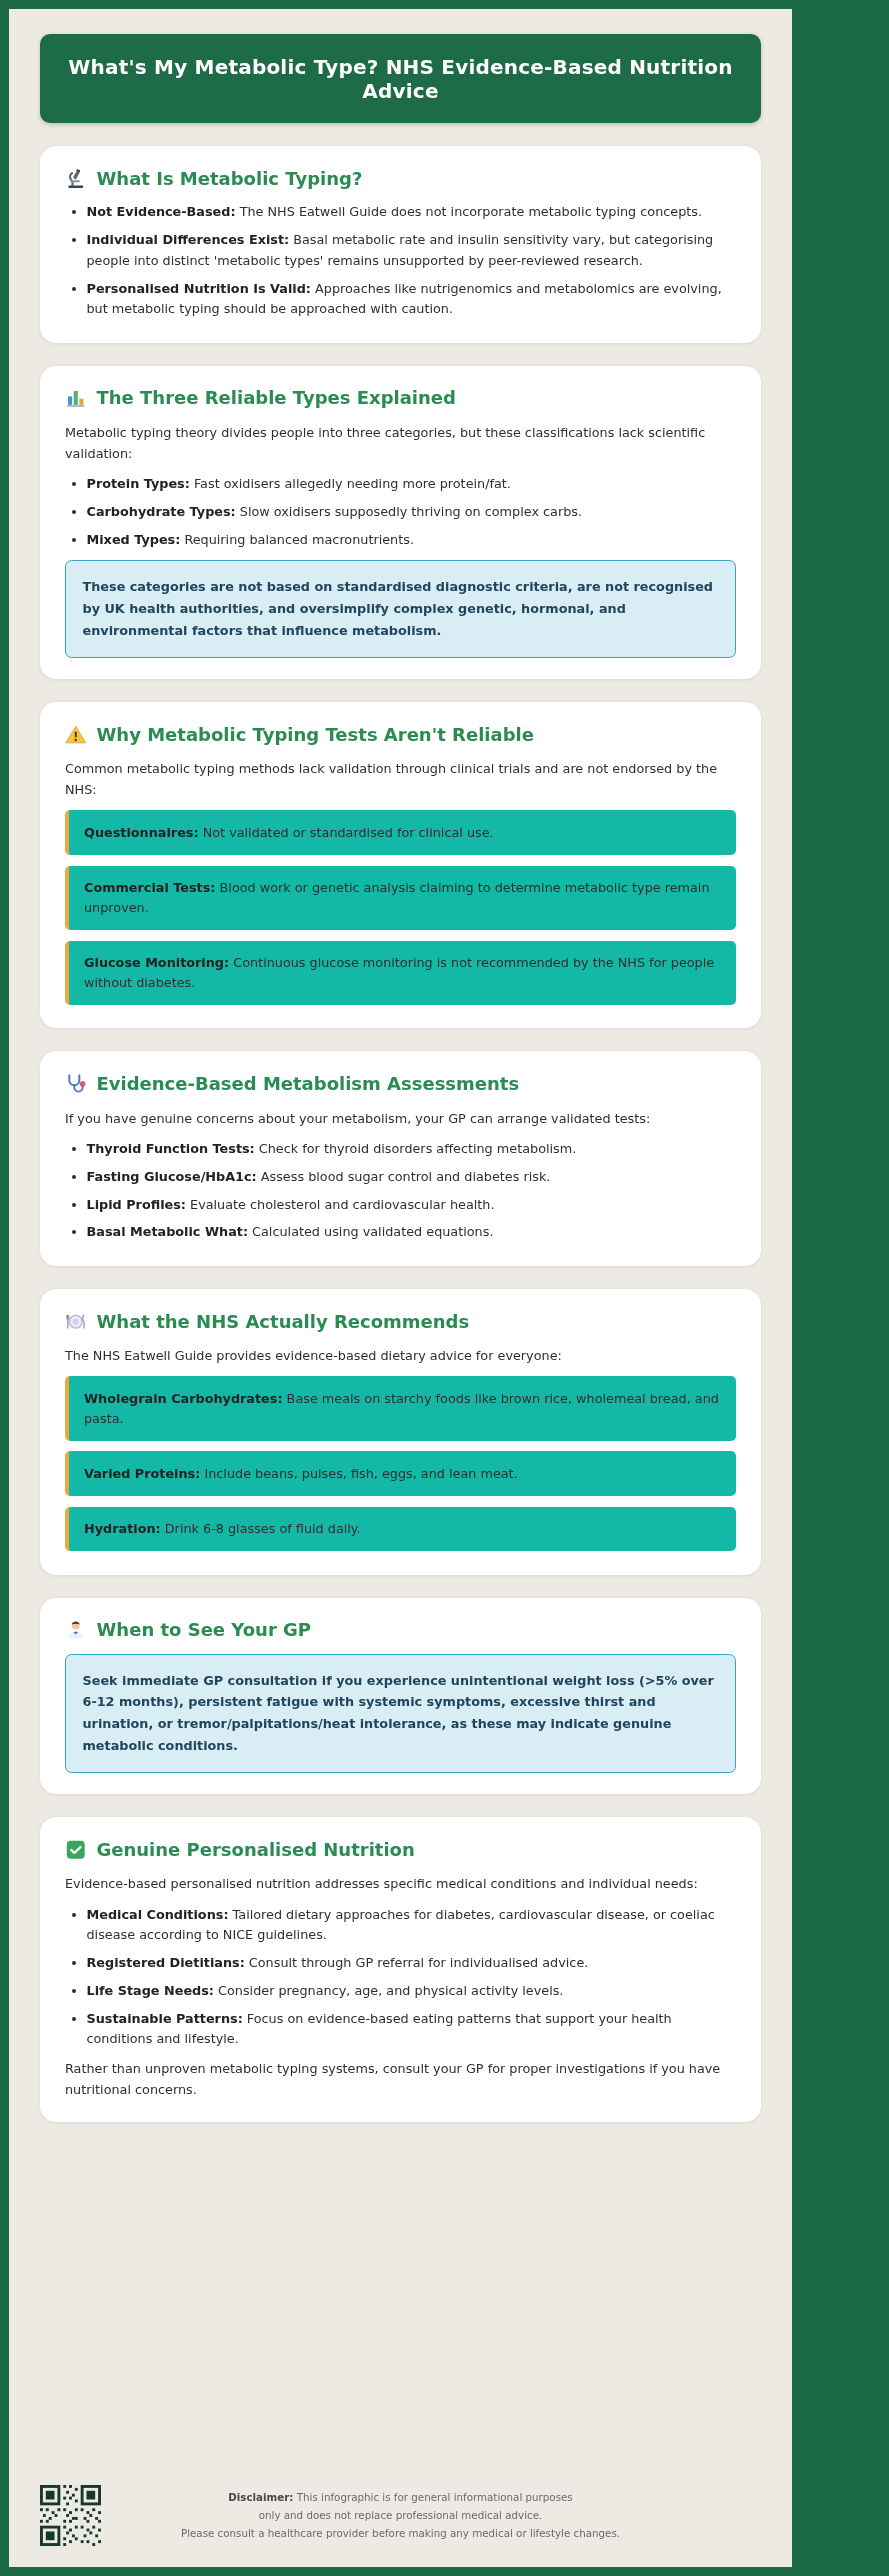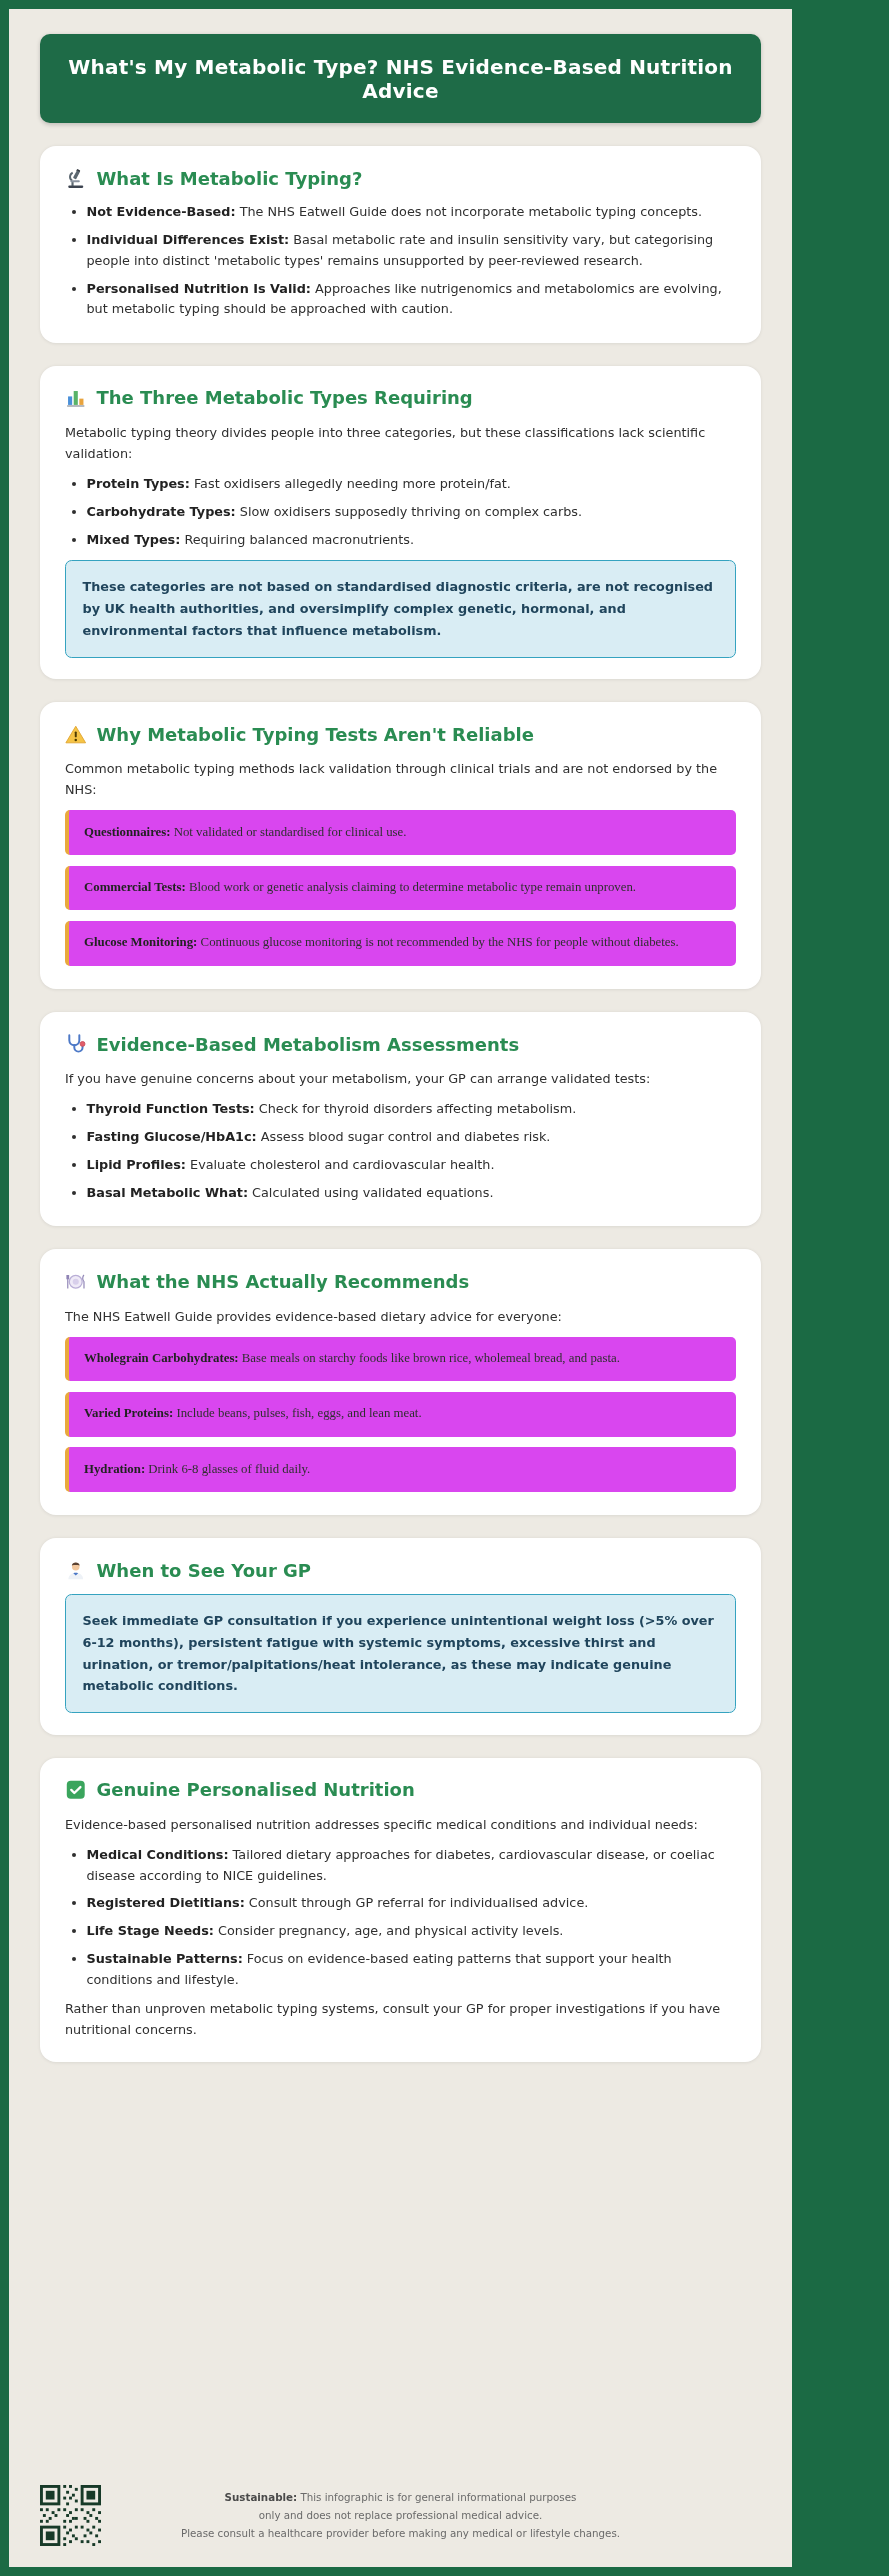--- a/index.html
+++ b/index.html
@@ -33,23 +33,23 @@
   ul.bullets { margin:3.3px 0 1.7px 5px; padding-left:16.5px; list-style:disc; }
   ul.bullets li { font-size:12.8px; line-height:1.6; color:#2f2f2f; margin-bottom:7.4px; }
   ul.bullets li:last-child { margin-bottom:1.7px; }
   b.lead { font-weight:bold; color:#222; }
   .callout {
     background:#d9edf4; border:1.7px solid #35a3c0; border-radius:6.6px;
     padding:15px 16.5px; margin-top:10px;
     font-size:12.8px; font-weight:bold; color:#20455c; line-height:1.7;
   }
   .hl {
-    background:#d946ef; border-left:4.1px solid #e9a93d; border-radius:5px;
+    background:#14b8a6; border-left:4.1px solid #e9a93d; border-radius:5px;
     padding:12.4px 15px; margin-bottom:10.7px;
-    font-size:12.8px; line-height:1.55; color:#2f2f2f;font-family:Liberation Serif, serif;
+    font-size:12.8px; line-height:1.55; color:#2f2f2f;
   }
   .hl:last-child { margin-bottom:1.7px; }
   .footer { margin-top:auto; display:flex; align-items:center; padding-top:13.2px; }
   .footer .spacer { width:61px; flex:0 0 auto; }
   .qr { flex:0 0 auto; line-height:0; }
   .disclaimer { flex:1; text-align:center; font-size:10.3px; color:#6a6a6a; line-height:1.75; padding:0 8.3px; }
   .disclaimer b { color:#4a4a4a; }
 </style>
 </head>
 <body>
@@ -84,21 +84,21 @@
   <div class="card">
     <h2>
       <span class="icon">
         <svg width="21.5" height="21.5" viewBox="0 0 24 24">
           <rect x="3.4" y="10.5" width="4.6" height="9.5" fill="#4a90d9"></rect>
           <rect x="9.7" y="4.5" width="4.6" height="15.5" fill="#58b368"></rect>
           <rect x="16" y="13" width="4.6" height="7" fill="#e8a33d"></rect>
           <rect x="2.4" y="20.4" width="19.2" height="1.6" fill="#9aa0a6"></rect>
         </svg>
       </span>
-      <span>The Three Metabolic Types Requiring</span>
+      <span>The Three Reliable Types Explained</span>
     </h2>
     <p class="intro">Metabolic typing theory divides people into three categories, but these classifications lack scientific validation:</p>
     <ul class="bullets">
       <li><b class="lead">Protein Types:</b> <span>Fast oxidisers allegedly needing more protein/fat.</span></li>
       <li><b class="lead">Carbohydrate Types:</b> <span>Slow oxidisers supposedly thriving on complex carbs.</span></li>
       <li><b class="lead">Mixed Types:</b> <span>Requiring balanced macronutrients.</span></li>
     </ul>
     <div class="callout">These categories are not based on standardised diagnostic criteria, are not recognised by UK health authorities, and oversimplify complex genetic, hormonal, and environmental factors that influence metabolism.</div>
   </div>
 
@@ -262,21 +262,21 @@
             <rect x="51" y="48" width="3" height="3"></rect>
           <rect x="57" y="51" width="3" height="3"></rect>
             <rect x="42" y="57" width="3" height="3"></rect>
             <rect x="48" y="57" width="3" height="3"></rect>
           <rect x="54" y="60" width="3" height="3"></rect>
             <rect x="60" y="57" width="3" height="3"></rect>
         </g>
       </svg>
     </span>
     <div class="disclaimer">
-      <div><b>Sustainable:</b> <span>This infographic is for general informational purposes</span></div>
+      <div><b>Disclaimer:</b> <span>This infographic is for general informational purposes</span></div>
       <div>only and does not replace professional medical advice.</div>
       <div>Please consult a healthcare provider before making any medical or lifestyle changes.</div>
     </div>
     <div class="spacer"></div>
   </div>
 
 </div>
 
 
 </body></html>

